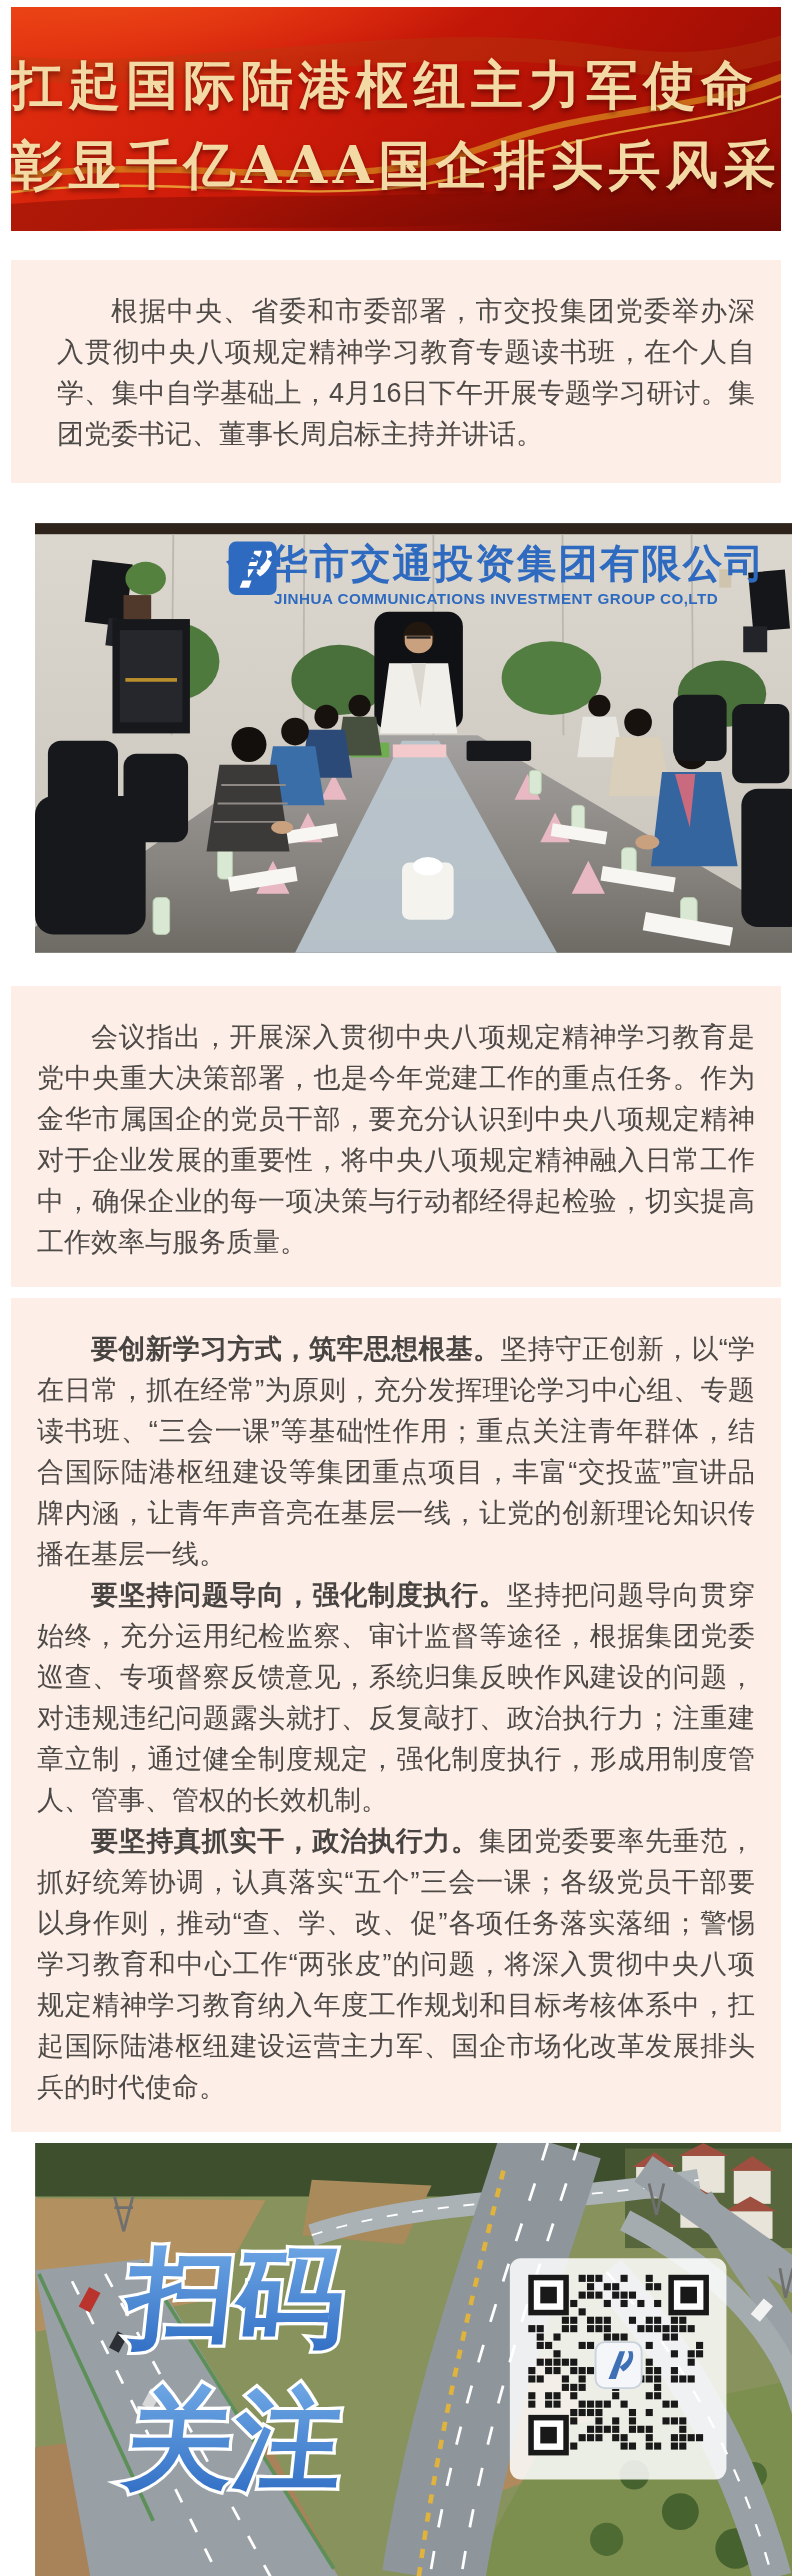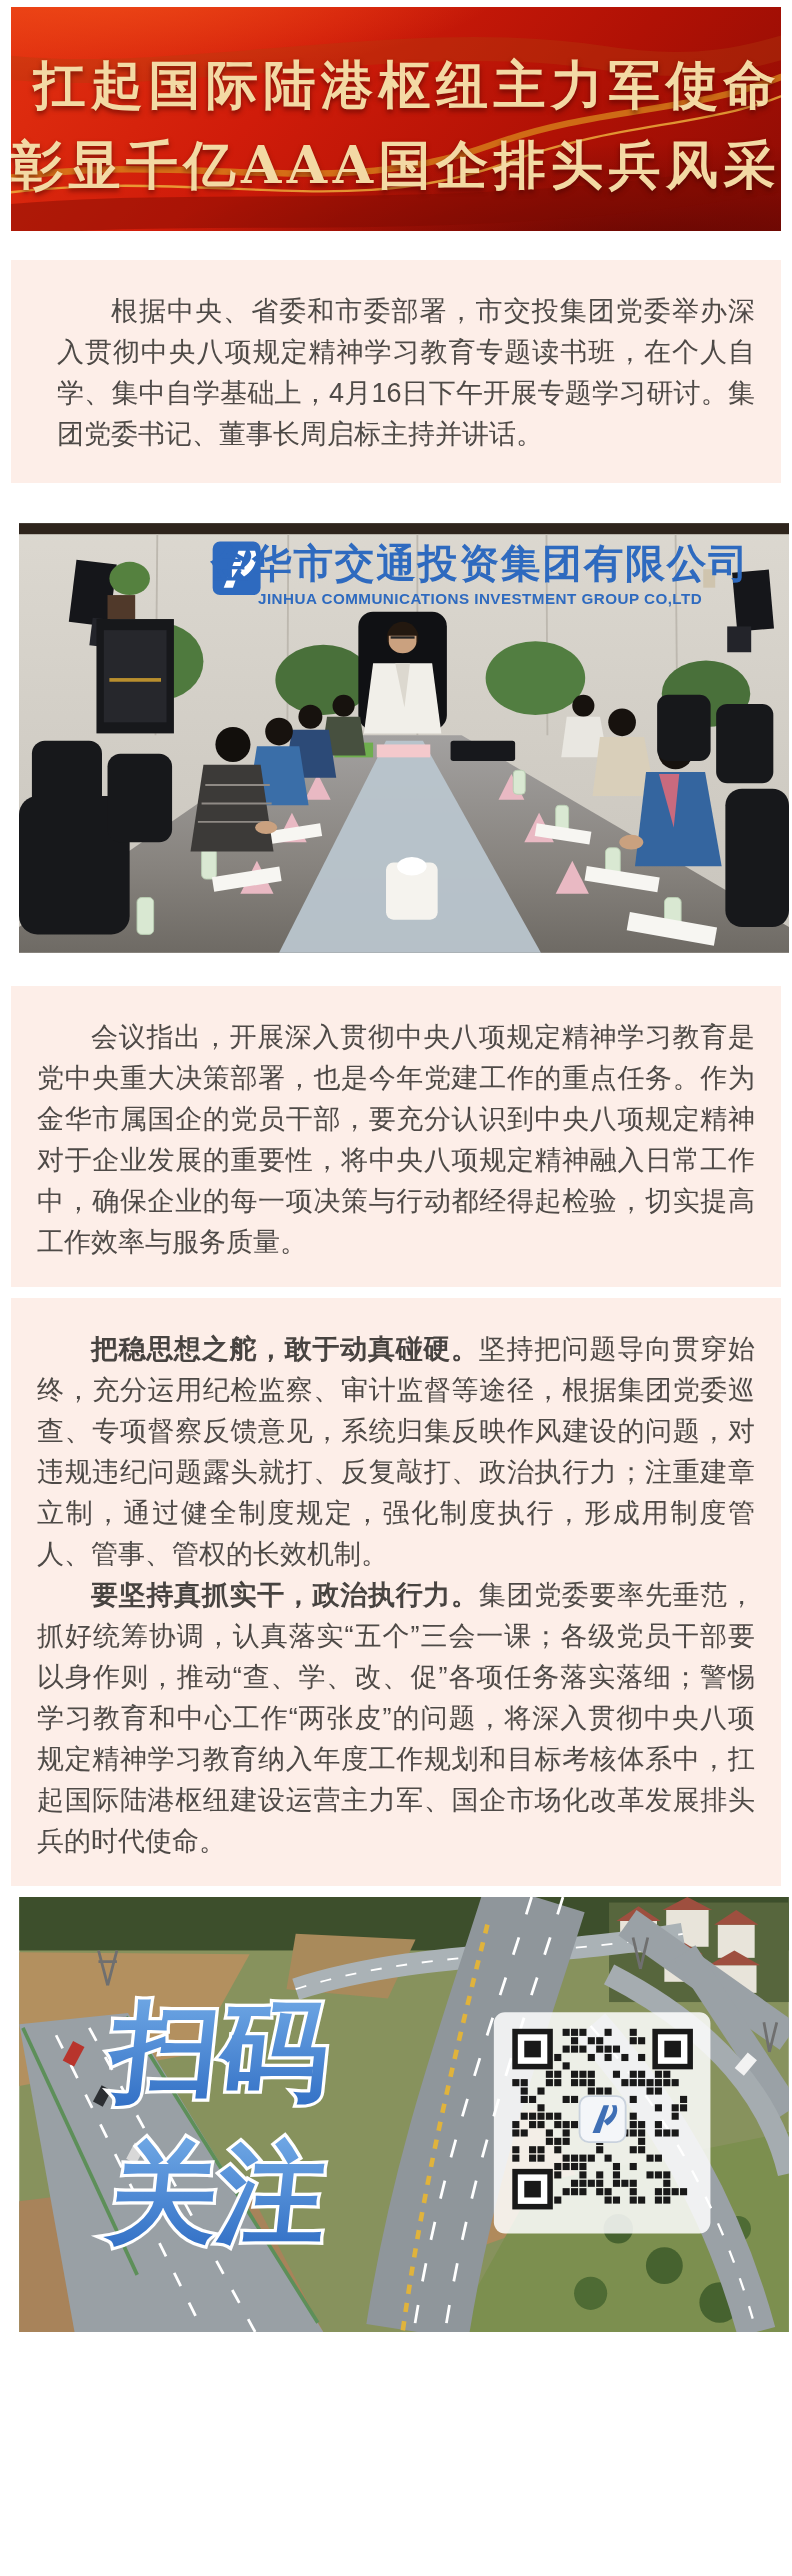--- a/index.html
+++ b/index.html
@@ -6,37 +6,37 @@
   body{width:792px;font-family:"Liberation Sans","DejaVu Sans",sans-serif;}
   .wrap{padding:7.4px 11px 24px 11px;}
 
   
   .banner{position:relative;height:224px;overflow:hidden;
     background:
       radial-gradient(120% 90% at 85% 110%, rgba(90,6,2,.85) 0%, rgba(90,6,2,0) 55%),
       radial-gradient(90% 70% at 10% -10%, #ef4a17 0%, rgba(239,74,23,0) 60%),
       linear-gradient(130deg,#e23110 0%,#d01c0a 35%,#b01105 68%,#8e0c04 100%);}
   .banner svg{position:absolute;inset:0;}
-  .banner-text{position:absolute;inset:0;display:flex;flex-direction:column;align-items:flex-end;
+  .banner-text{position:absolute;inset:0;display:flex;flex-direction:column;align-items:flex-start;
     justify-content:flex-start;padding-top:52px;gap:28px;}
   .banner-line{font-family:"DejaVu Serif","Liberation Serif",serif;font-weight:bold;
     font-size:52px;line-height:1;color:#f3d9a4;letter-spacing:5.5px;white-space:nowrap;
     text-shadow:0 2.8px 5.5px rgba(60,0,0,.55);}
 
   
   .card{background:#fdeee8;color:#4e4a47;font-size:27px;line-height:41px;
     padding:31px 26px 24px 26px;text-align:justify;}
   .card p{margin:0;text-indent:2em;}
   .b{font-weight:bold;color:#474340;}
   .card.first{margin-top:29px;padding-bottom:28px;padding-left:46px;}
   .card.second{margin-top:33px;}
   .card.third{margin-top:11px;}
 
   
-  .photo{display:block;margin:0;padding-left:8px;}
+  .photo{display:block;margin:16px;padding-left:8px;}
   .photo-meeting{margin-top:40px;}
   .photo-footer{margin-top:11px;}
   .photo svg{display:block;}
 </style>
 </head>
 <body>
 
 <div class="wrap">
 
   <div class="banner">
@@ -195,21 +195,22 @@
         <rect x="96" y="250" width="70" height="96" rx="14"></rect>
       </g>
     </svg>
   </div>
 
   <div class="card second">
     <p>会议指出，开展深入贯彻中央八项规定精神学习教育是党中央重大决策部署，也是今年党建工作的重点任务。作为金华市属国企的党员干部，要充分认识到中央八项规定精神对于企业发展的重要性，将中央八项规定精神融入日常工作中，确保企业的每一项决策与行动都经得起检验，切实提高工作效率与服务质量。</p>
   </div>
 
   <div class="card third">
-    <p><span class="b">把稳思想之舵，敢于动真碰硬。</span><span>坚持把问题导向贯穿始终，充分运用纪检监察、审计监督等途径，根据集团党委巡查、专项督察反馈意见，系统归集反映作风建设的问题，对违规违纪问题露头就打、反复敲打、政治执行力；注重建章立制，通过健全制度规定，强化制度执行，形成用制度管人、管事、管权的长效机制。</span></p>
+    <p><span class="b">要创新学习方式，筑牢思想根基。</span><span>坚持守正创新，以“学在日常，抓在经常”为原则，充分发挥理论学习中心组、专题读书班、“三会一课”等基础性作用；重点关注青年群体，结合国际陆港枢纽建设等集团重点项目，丰富“交投蓝”宣讲品牌内涵，让青年声音亮在基层一线，让党的创新理论知识传播在基层一线。</span></p>
+    <p><span class="b">要坚持问题导向，强化制度执行。</span><span>坚持把问题导向贯穿始终，充分运用纪检监察、审计监督等途径，根据集团党委巡查、专项督察反馈意见，系统归集反映作风建设的问题，对违规违纪问题露头就打、反复敲打、政治执行力；注重建章立制，通过健全制度规定，强化制度执行，形成用制度管人、管事、管权的长效机制。</span></p>
     <p><span class="b">要坚持真抓实干，政治执行力。</span><span>集团党委要率先垂范，抓好统筹协调，认真落实“五个”三会一课；各级党员干部要以身作则，推动“查、学、改、促”各项任务落实落细；警惕学习教育和中心工作“两张皮”的问题，将深入贯彻中央八项规定精神学习教育纳入年度工作规划和目标考核体系中，扛起国际陆港枢纽建设运营主力军、国企市场化改革发展排头兵的时代使命。</span></p>
   </div>
 
   <div class="photo photo-footer">
     <svg width="770" height="435" viewBox="0 0 835 472">
       <defs>
         <linearGradient id="blueTxt" x1="0" y1="0" x2="0" y2="1">
           <stop offset="0" stop-color="#72aae6"></stop>
             <stop offset="1" stop-color="#2f6dc4"></stop>
         </linearGradient>

